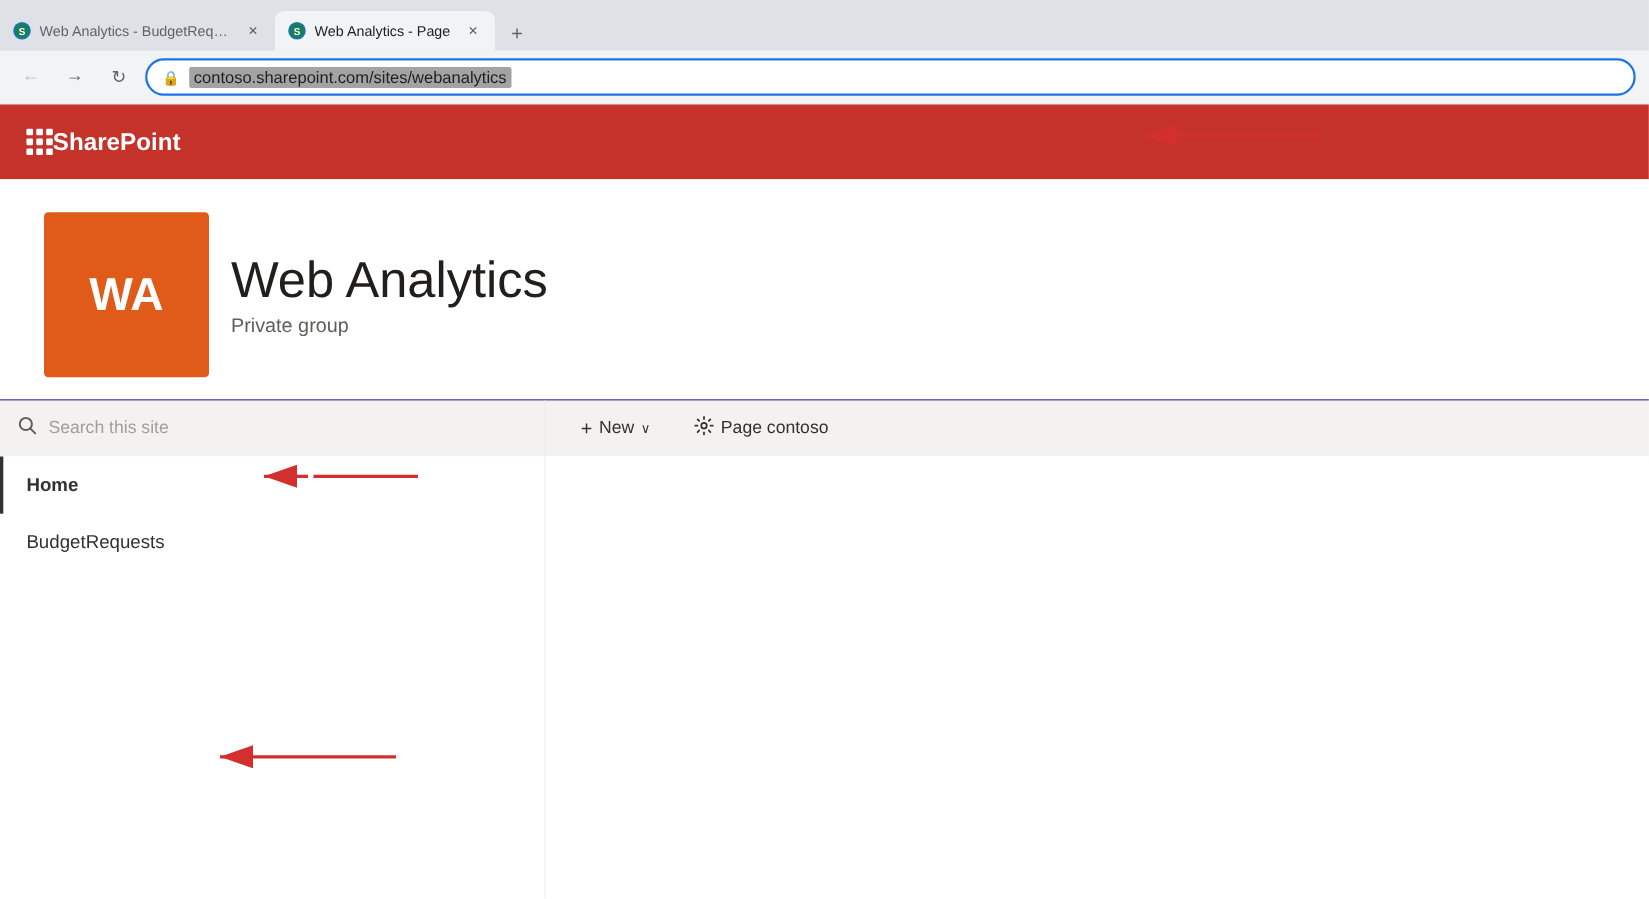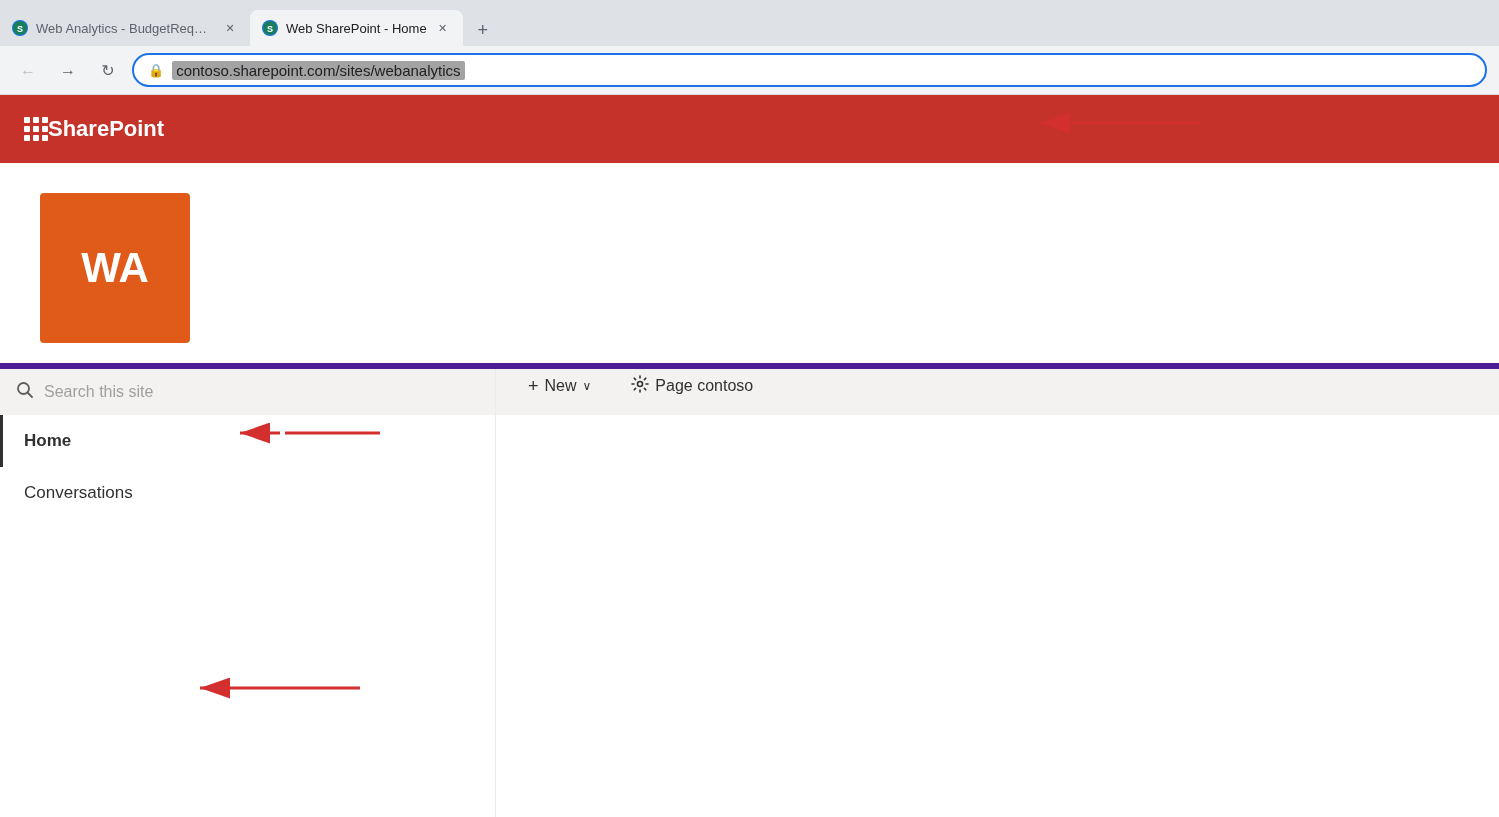--- a/index.html
+++ b/index.html
@@ -175,24 +175,24 @@
       line-height: 1.1;
     }
     .site-type {
       font-size: 18px;
       color: #605e5c;
     }
 
     
     .toolbar {
       display: flex;
-      align-items: flex-start;
+      align-items: center;
       padding: 0 0 0 0;
       background: #f3f2f1;
-      border-top: 6px solid #4c1d95;
+      border-top: 1px solid #4c1d95;
       height: 52px;
     }
     .toolbar-left {
       width: 496px;
       height: 100%;
       border-right: 1px solid #edebe9;
       display: flex;
       align-items: center;
       padding: 0 16px;
       gap: 10px;
@@ -297,21 +297,21 @@
         <div class="tab-close">✕</div>
       </div>
 
       <div class="tab active">
         <div class="tab-favicon">
           <svg width="16" height="16" viewBox="0 0 16 16">
               <circle cx="8" cy="8" r="7" fill="#1a7e5a"></circle>
               <text x="8" y="12" text-anchor="middle" font-size="9" font-weight="bold" fill="white">S</text>
             </svg>
         </div>
-        <span class="tab-title">Web SharePoint - Home</span>
+        <span class="tab-title">Web Analytics - Page</span>
         <div class="tab-close">✕</div>
       </div>
       <div class="new-tab-btn">+</div>
     </div>
 
     <div class="address-bar-row">
       <button class="nav-btn disabled">
         <span>←</span>
       </button>
       <button class="nav-btn">
@@ -338,20 +338,24 @@
       <div class="sp-waffle-dot"></div>
       <div class="sp-waffle-dot"></div>
       <div class="sp-waffle-dot"></div>
     </div>
     <span class="sp-logo-text">SharePoint</span>
   </div>
 
   <div class="site-header">
     <div class="site-logo">
       <span>WA</span>
+    </div>
+    <div class="site-info">
+      <span class="site-name">Web Analytics</span>
+      <span class="site-type">Private group</span>
     </div>
   </div>
 
   <div>
     <div class="toolbar">
       <div class="toolbar-left">
         <span class="search-icon-wrap">
           <svg width="18" height="18" viewBox="0 0 18 18" fill="none">
             <circle cx="7.5" cy="7.5" r="5.5" stroke="#605e5c" stroke-width="1.8"></circle>
             <line x1="11.5" y1="11.5" x2="16" y2="16" stroke="#605e5c" stroke-width="1.8" stroke-linecap="round"></line>
@@ -377,21 +381,21 @@
       </div>
     </div>
   </div>
 
   <div class="content-area">
     <div class="left-nav">
       <div class="nav-item active">
         <span>Home</span>
       </div>
       <div class="nav-item">
-        <span>Conversations</span>
+        <span>BudgetRequests</span>
       </div>
     </div>
     <div class="main-content">
     </div>
   </div>
 
   <svg class="arrows-overlay" xmlns="http://www.w3.org/2000/svg">
 
     <defs>
       <marker id="arrowhead" markerWidth="10" markerHeight="7" refX="10" refY="3.5" orient="auto">

